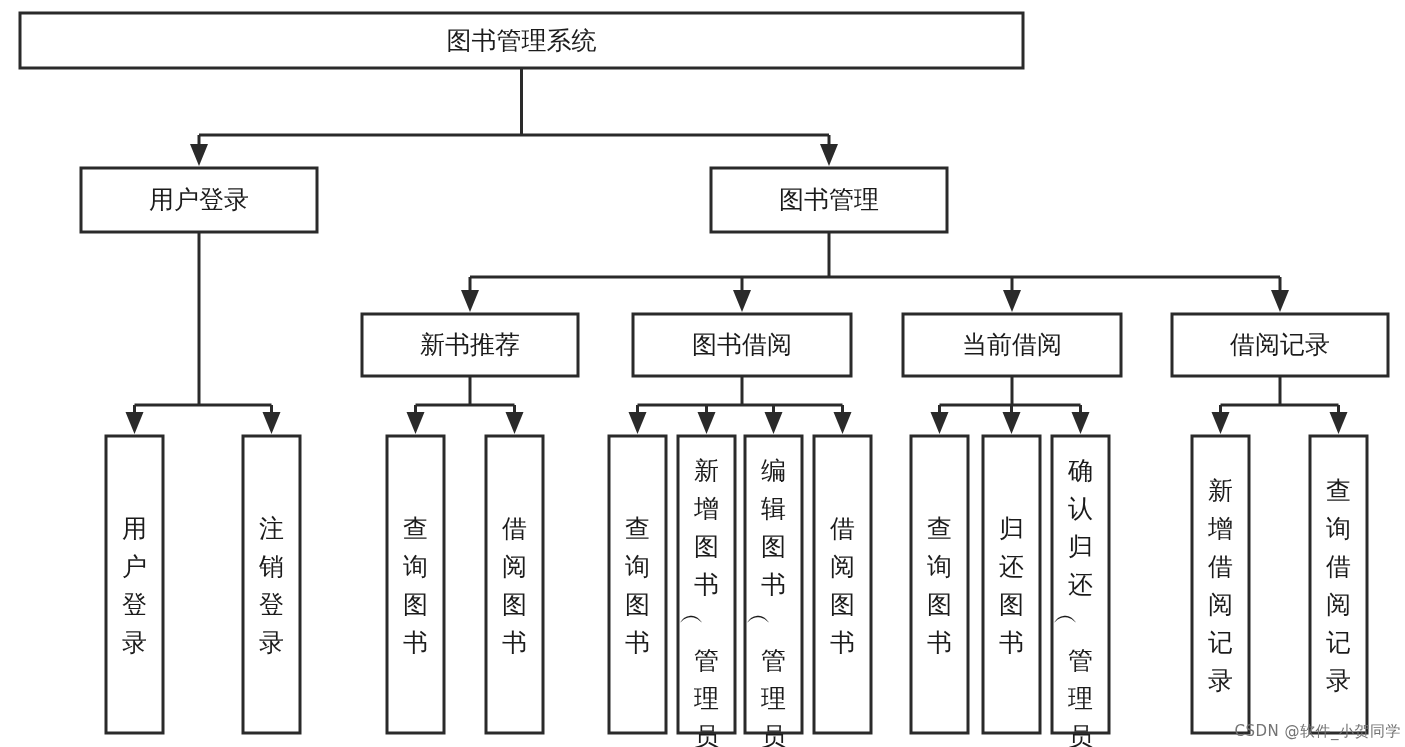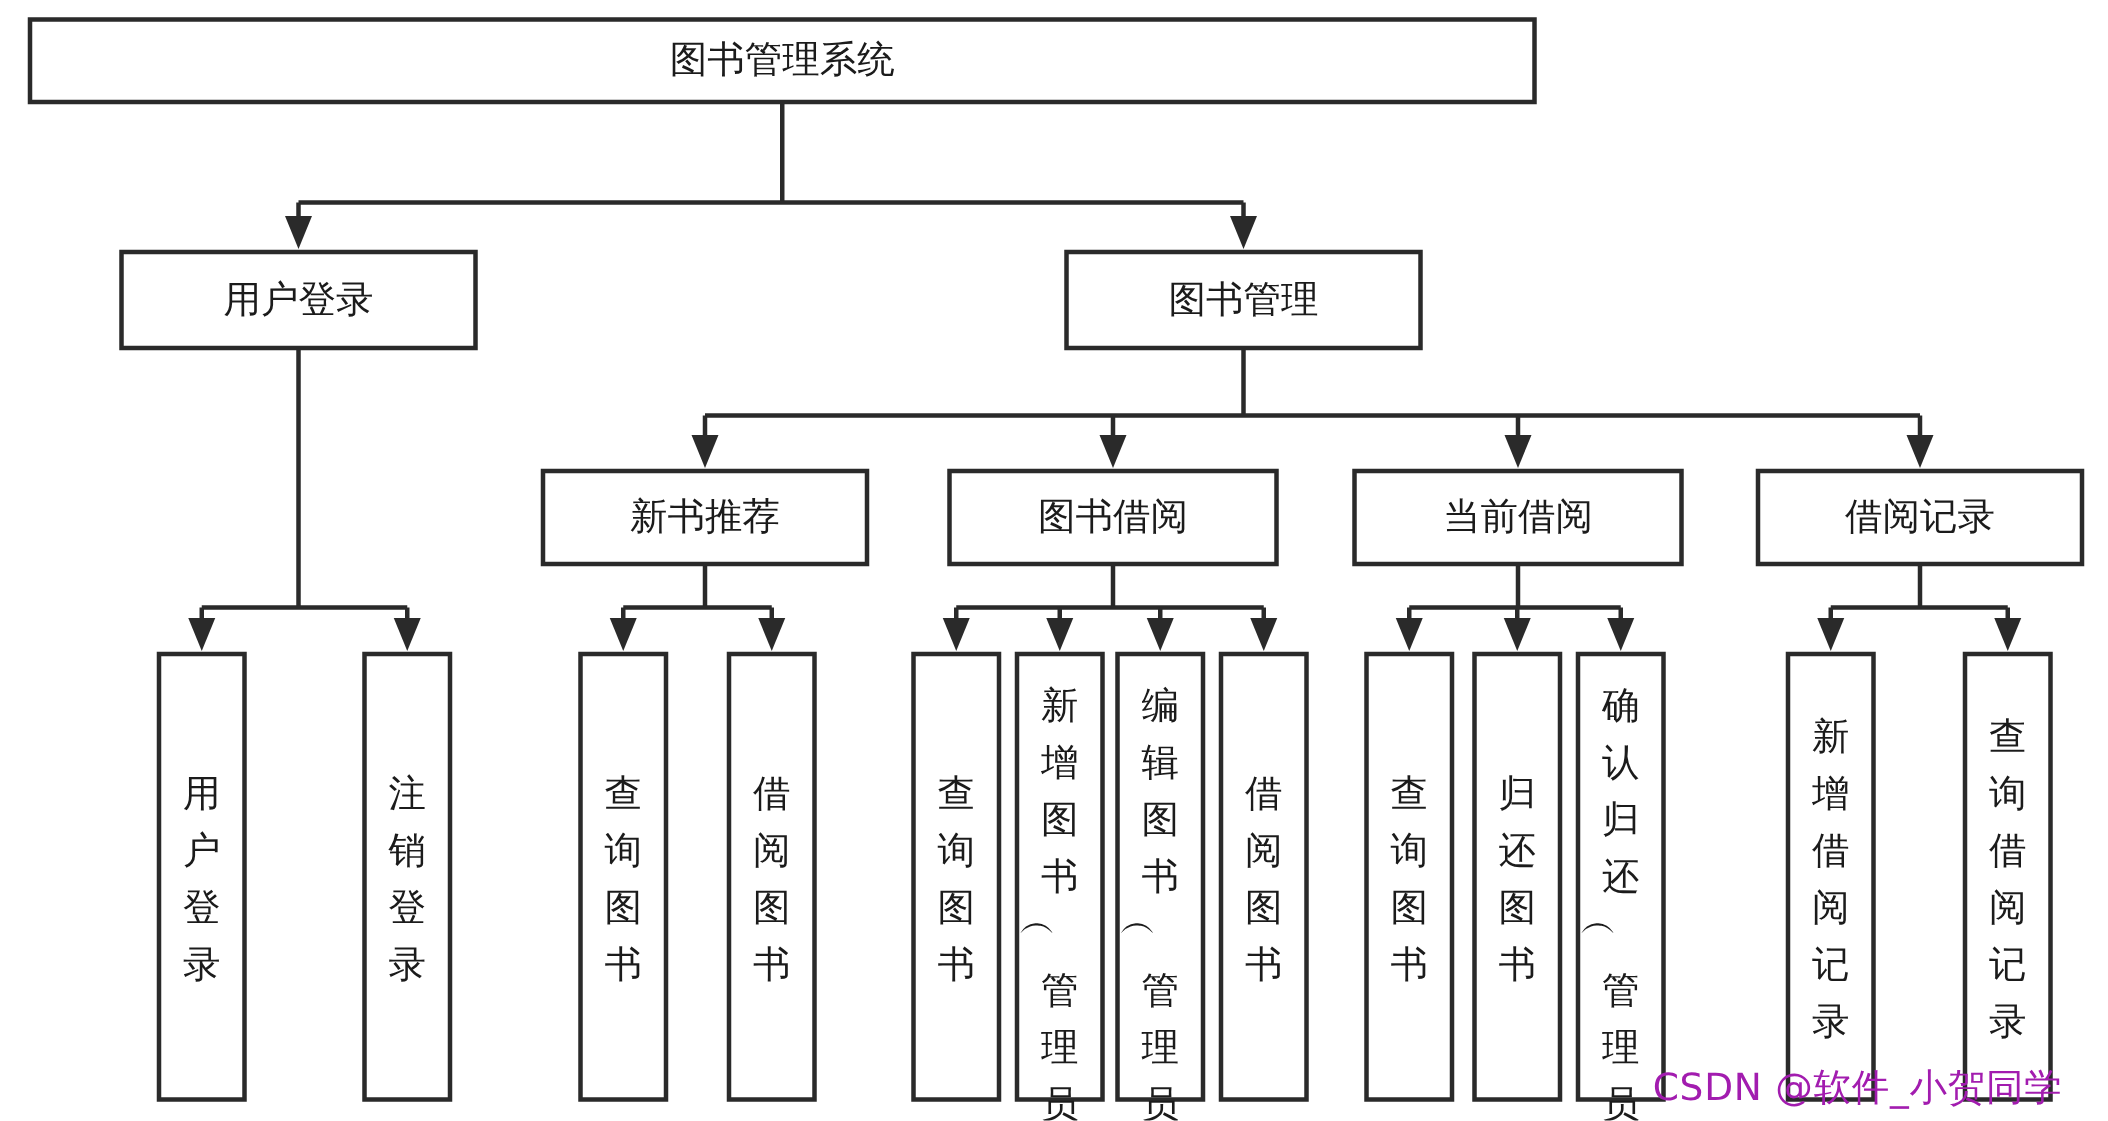--- a/index.html
+++ b/index.html
@@ -51,25 +51,25 @@
     dominant-baseline: middle;
   }
   .leaf-label {
     fill: #1b1b1b;
     font-family: "DejaVu Sans", "Liberation Sans", sans-serif;
     font-size: 25px;
     text-anchor: middle;
   }
   .watermark {
     position: absolute;
-    right: 30px;
+    right: 4px;
     bottom: 6px;
     font-family: "DejaVu Sans", "Liberation Sans", sans-serif;
-    font-size: 25px;
-    color: #a21caf;
+    font-size: 15px;
+    color: #737373;
     letter-spacing: 0.5px;
     white-space: nowrap;
     user-select: none;
   }
 </style>
 </head>
 <body>
 
 <div id="diagram-root">
   <svg id="flowchart" viewBox="0 0 1405 747">

